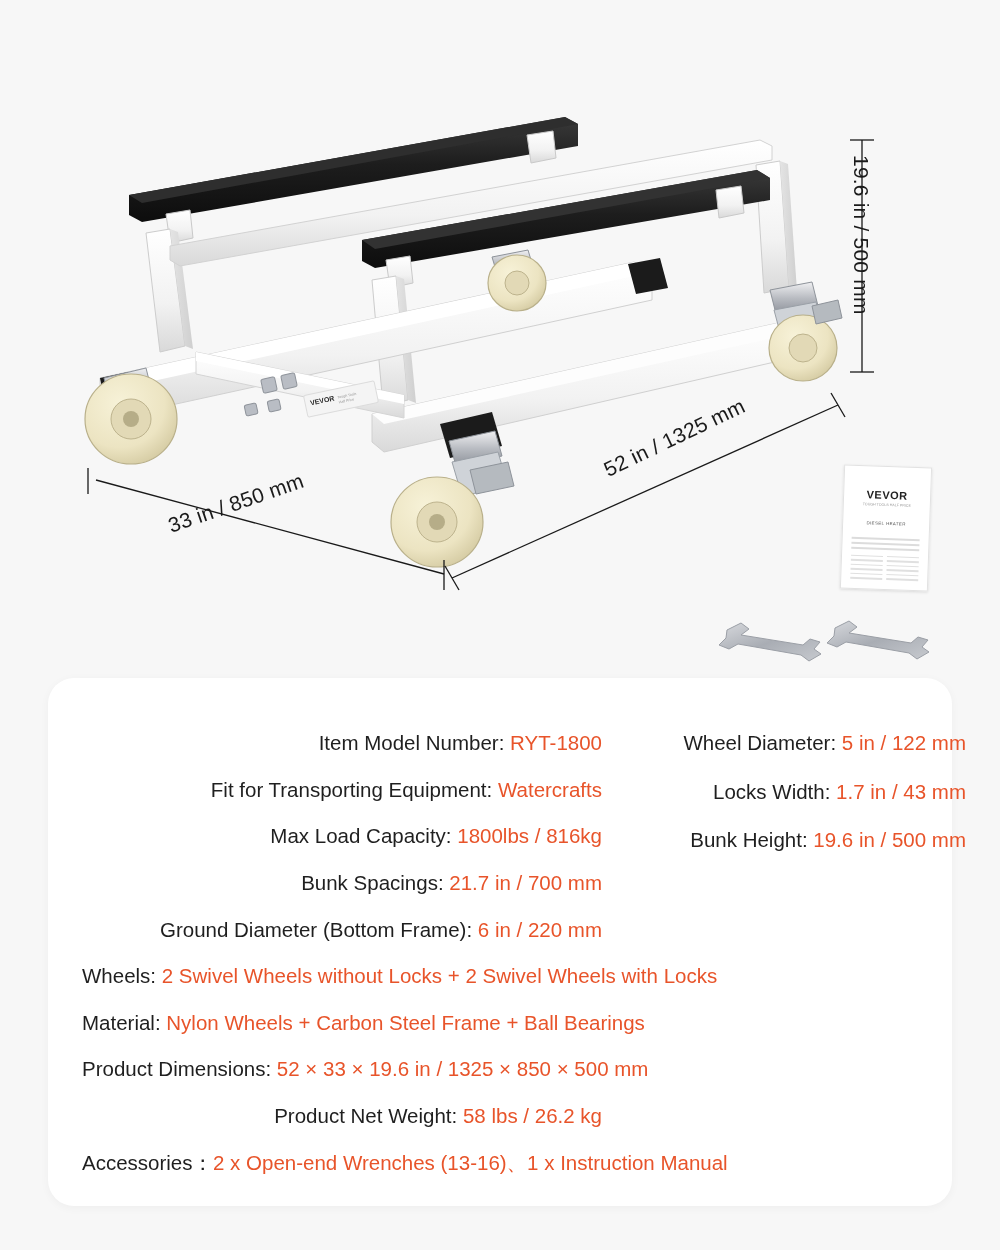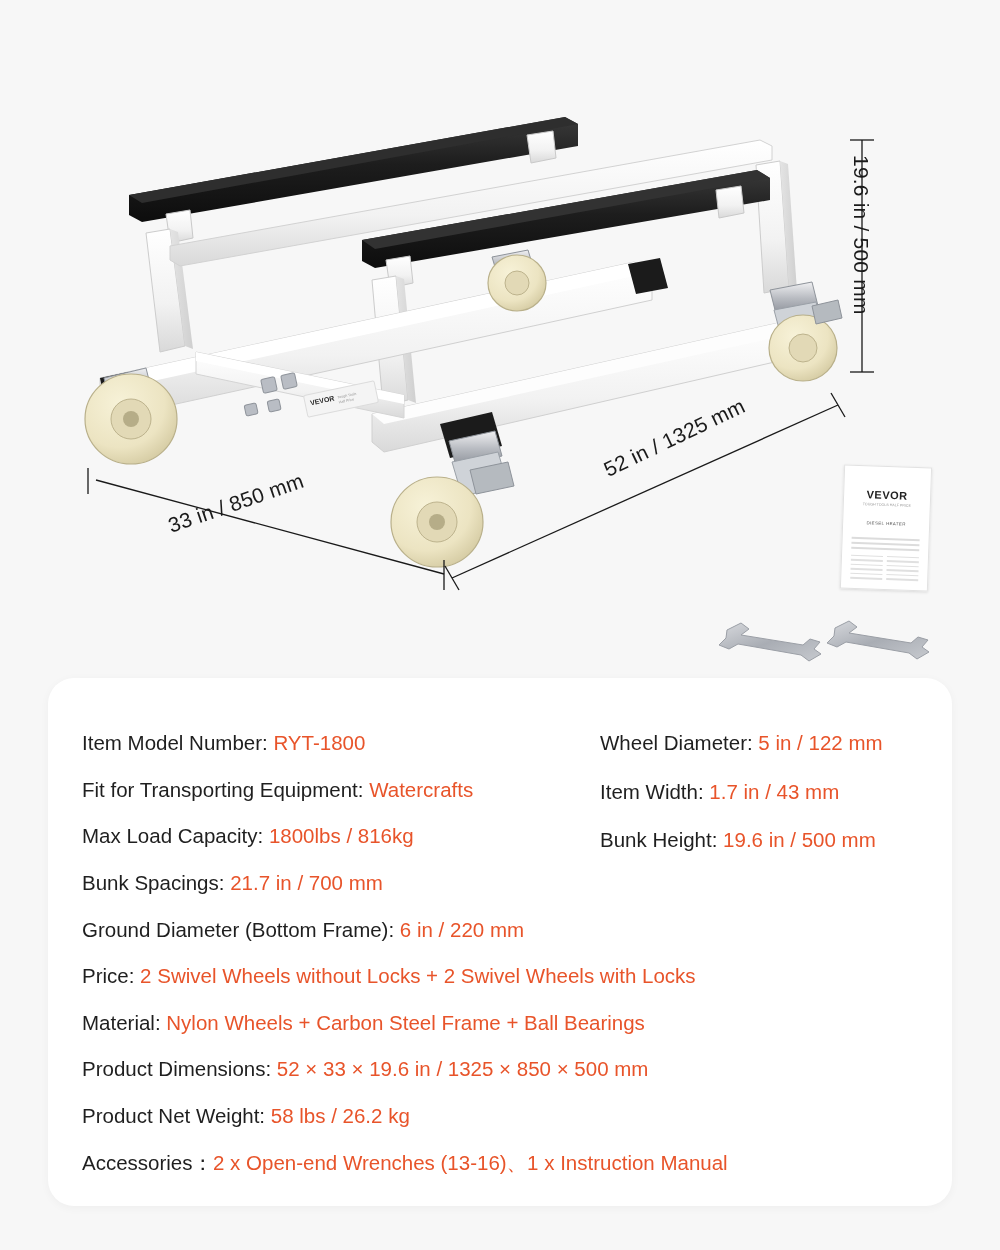--- a/index.html
+++ b/index.html
@@ -103,26 +103,27 @@
     width: 904px;
     height: 528px;
     background: #fff;
     border-radius: 26px;
     box-shadow: 0 2px 10px rgba(0,0,0,.04);
   }
   .spec-left {
     position: absolute;
     left: 34px; top: 52px;
     width: 520px;
+    text-align: right;
   }
   .spec-right {
     position: absolute;
-    left: 552px; top: 52px;
+    left: 588px; top: 52px;
     width: 330px;
-    text-align: left;
+    text-align: right;
   }
   .spec-row {
     font-size: 20.5px;
     color: #1f1f1f;
     margin-bottom: 21px;
     line-height: 1.25;
     white-space: nowrap;
   }
   .spec-right .spec-row { margin-bottom: 23px; }
   .spec-row .val { color: #e8542a; }
@@ -322,41 +323,41 @@
     <div class="spec-row">
       <span class="lbl">Max Load Capacity: </span><span class="val">1800lbs / 816kg</span>
     </div>
     <div class="spec-row">
       <span class="lbl">Bunk Spacings: </span><span class="val">21.7 in / 700 mm</span>
     </div>
     <div class="spec-row">
       <span class="lbl">Ground Diameter (Bottom Frame): </span><span class="val">6 in / 220 mm</span>
     </div>
     <div class="spec-row">
-      <span class="lbl">Price: </span><span class="val">2 Swivel Wheels without Locks + 2 Swivel Wheels with Locks</span>
+      <span class="lbl">Wheels: </span><span class="val">2 Swivel Wheels without Locks + 2 Swivel Wheels with Locks</span>
     </div>
     <div class="spec-row">
       <span class="lbl">Material: </span><span class="val">Nylon Wheels + Carbon Steel Frame + Ball Bearings</span>
     </div>
     <div class="spec-row">
       <span class="lbl">Product Dimensions: </span><span class="val">52 × 33 × 19.6 in / 1325 × 850 × 500 mm</span>
     </div>
     <div class="spec-row">
       <span class="lbl">Product Net Weight: </span><span class="val">58 lbs / 26.2 kg</span>
     </div>
     <div class="spec-row">
       <span class="lbl">Accessories：</span><span class="val">2 x Open-end Wrenches (13-16)、1 x Instruction Manual</span>
     </div>
   </div>
 
   <div class="spec-right">
     <div class="spec-row">
       <span class="lbl">Wheel Diameter: </span><span class="val">5 in / 122 mm</span>
     </div>
     <div class="spec-row">
-      <span class="lbl">Item Width: </span><span class="val">1.7 in / 43 mm</span>
+      <span class="lbl">Locks Width: </span><span class="val">1.7 in / 43 mm</span>
     </div>
     <div class="spec-row">
       <span class="lbl">Bunk Height: </span><span class="val">19.6 in / 500 mm</span>
     </div>
   </div>
 
 </div>
 
 </body></html>

